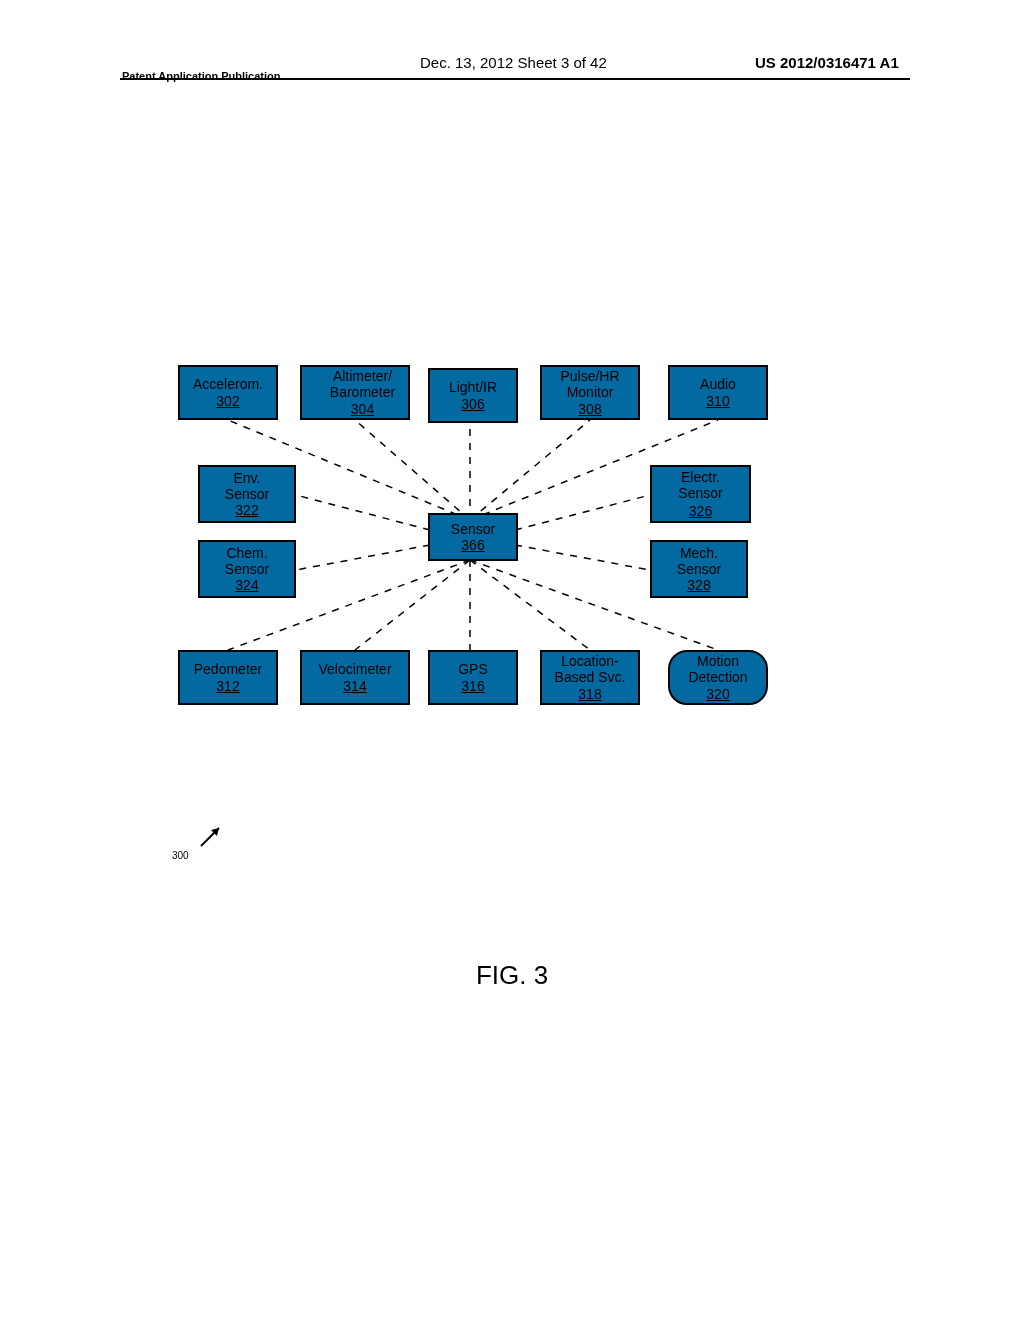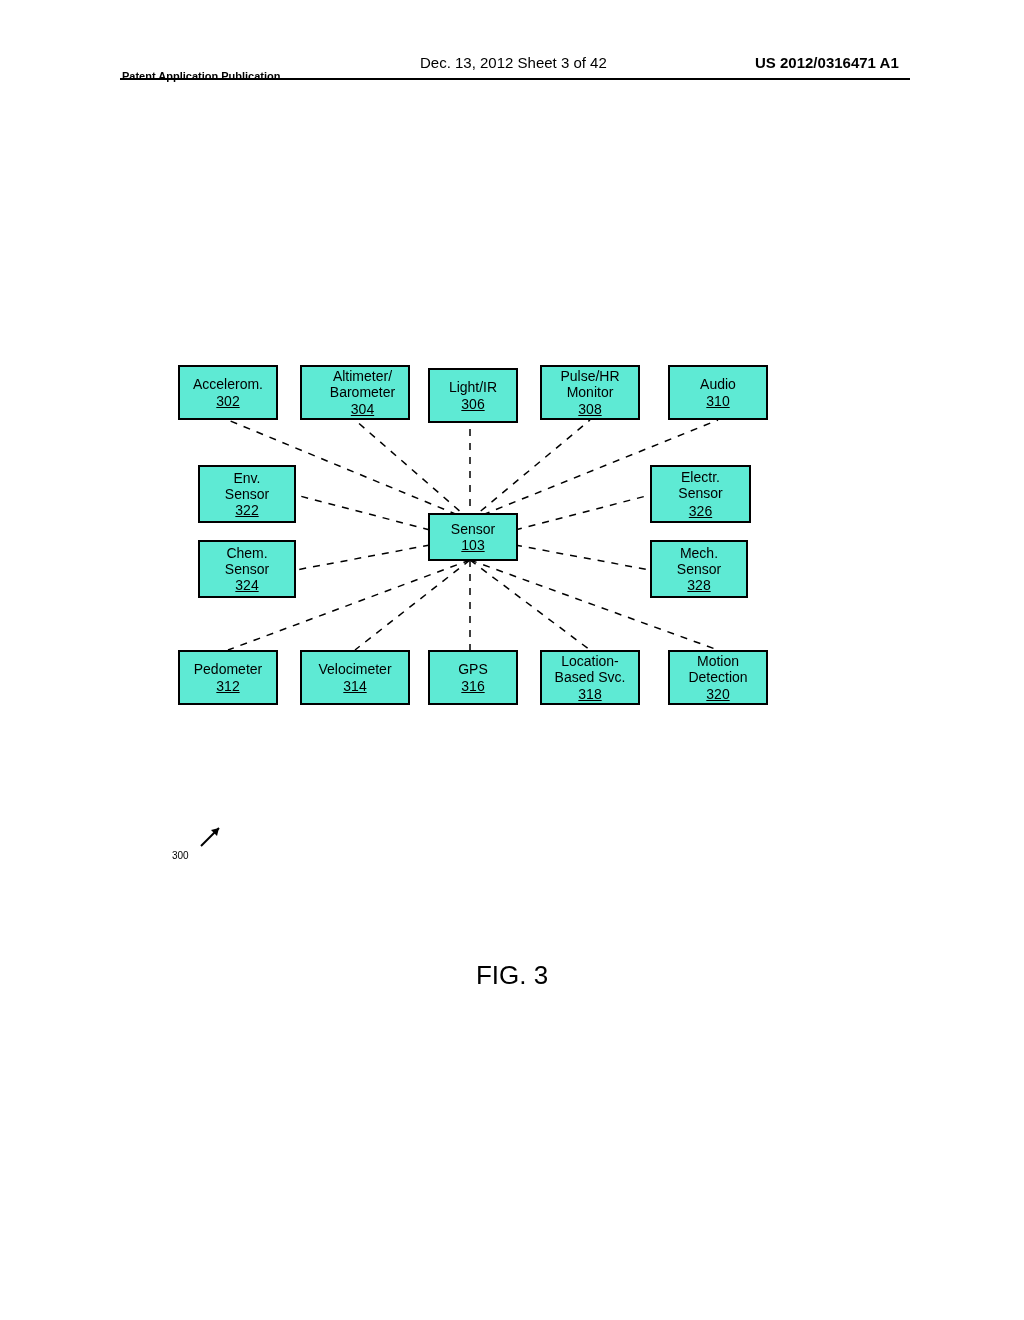--- a/index.html
+++ b/index.html
@@ -53,21 +53,21 @@
   .diagram {
     position: absolute;
     left: 170px;
     top: 365px;
     width: 680px;
     height: 340px;
   }
   .box {
     position: absolute;
     border: 2px solid #000;
-    background: #5eead4;
+    background: #0369a1;
     text-align: center;
     display: flex;
     flex-direction: column;
     align-items: center;
     justify-content: center;
     font-size: 14px;
     line-height: 1.15;
     padding: 2px 2px;
     box-sizing: border-box;
   }
@@ -136,21 +136,21 @@
         <line x1="300" y1="195" x2="58" y2="285"></line>
         <line x1="300" y1="195" x2="185" y2="285"></line>
         <line x1="300" y1="195" x2="300" y2="285"></line>
         <line x1="300" y1="195" x2="420" y2="285"></line>
         <line x1="300" y1="195" x2="548" y2="285"></line>
       </g>
     </svg>
 
     <div class="box" style="left:258px; top:148px; width:90px; height:48px;">
       <span>Sensor</span>
-      <span class="ref">103</span>
+      <span class="ref">366</span>
     </div>
 
     <div class="box" style="left:8px;   top:0;  width:100px; height:55px;">
       <span>Accelerom.</span>
       <span class="ref">302</span>
     </div>
     <div class="box" style="left:130px; top:0;  width:110px; height:55px;padding-left:17px;">
       <span style="white-space:pre-line">Altimeter/
 Barometer</span>
       <span class="ref">304</span>
@@ -201,21 +201,21 @@
     </div>
     <div class="box" style="left:258px; top:285px; width:90px; height:55px;">
       <span>GPS</span>
       <span class="ref">316</span>
     </div>
     <div class="box" style="left:370px; top:285px; width:100px; height:55px;">
       <span style="white-space:pre-line">Location-
 Based Svc.</span>
       <span class="ref">318</span>
     </div>
-    <div class="box" style="left:498px; top:285px; width:100px; height:55px;">
+    <div class="box" style="left:498px; top:285px; width:100px; height:55px;border-radius:19px;">
       <span style="white-space:pre-line">Motion
 Detection</span>
       <span class="ref">320</span>
     </div>
 
   </div>
 
   <svg class="arrow-300" viewBox="0 0 30 30">
     <line x1="4" y1="26" x2="22" y2="8" stroke="#000" stroke-width="2"></line>
     <polygon points="22,8 14,10 20,16" fill="#000"></polygon>

